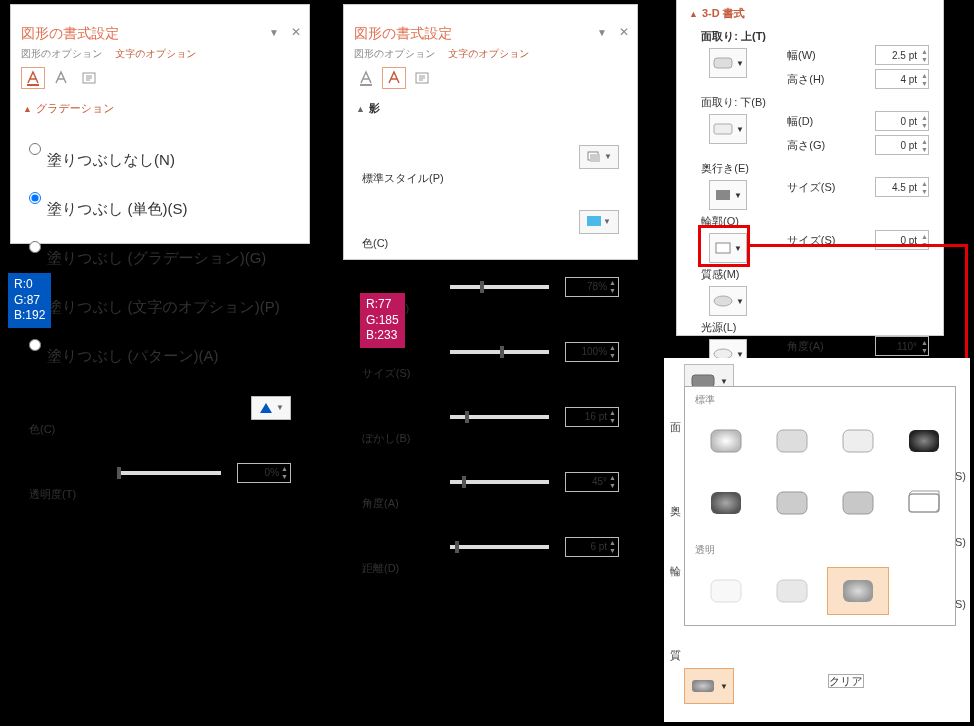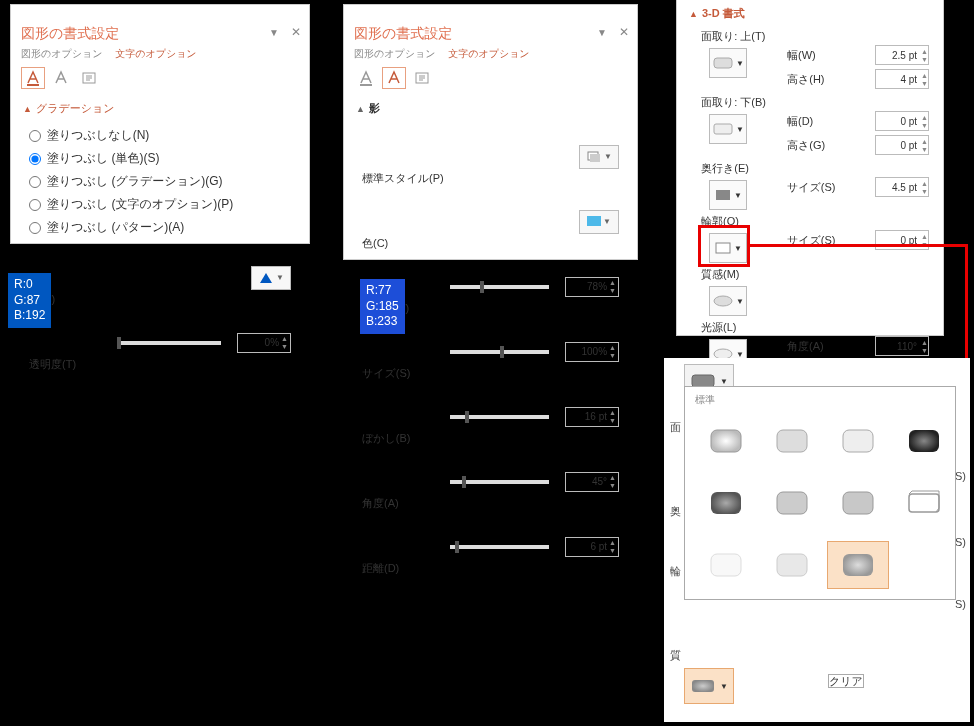--- a/index.html
+++ b/index.html
@@ -24,21 +24,21 @@
 
 .section-header { display: flex; align-items: center; gap: 4px; padding: 4px 12px; font-size: 11px; cursor: pointer; }
 .section-header .arrow { font-size: 9px; color: #666; }
 .section-header.orange { color: #c55a3a; }
 .section-header.orange .arrow { color: #c55a3a; }
 .section-header.bold { font-weight: bold; }
 
 .section-body { padding: 4px 18px 8px; }
 .radio-row { display: flex; align-items: center; gap: 6px; padding: 3px 0; cursor: pointer; }
 .radio-row input[type=radio] { width: 12px; height: 12px; }
-.radio-row label { font-size: 12px; }
+.radio-row label { font-size: 15px; margin-top: 24px; }
 
 .prop-row { display: flex; align-items: center; justify-content: space-between; padding: 3px 0; gap: 8px; }
 .prop-label { font-size: 11px; min-width: 72px; margin-top: 44px; }
 .slider { flex: 1; height: 4px; background: #ddd; position: relative; margin: 0 8px; }
 .slider-thumb { position: absolute; top: -4px; width: 4px; height: 12px; background: #555; }
 .value-input { width: 54px; height: 20px; border: 1px solid #bbb; display: flex; align-items: center; justify-content: space-between; padding: 0 2px; font-size: 10px; }
 .value-input .txt { flex: 1; text-align: right; padding-right: 2px; }
 .spinner { display: flex; flex-direction: column; line-height: 1; color: #888; font-size: 7px; }
 .spinner span { height: 8px; display: flex; align-items: center; }
 
@@ -53,21 +53,21 @@
 .p3d-right-row .plabel { font-size: 11px; }
 .p3d-val { width: 54px; height: 20px; border: 1px solid #bbb; display: flex; align-items: center; font-size: 10px; }
 .p3d-val .txt { flex: 1; text-align: right; padding-right: 4px; }
 .reset-btn { border: 1px solid #bbb; background: #fafafa; padding: 2px 6px; font-size: 10px; cursor: pointer; display: inline-block; }
 
 .red-box { position: absolute; border: 3px solid #e80000; }
 .red-line { position: absolute; background: #e80000; height: 3px; }
 
 .rgb-box { position: absolute; color: #fff; font-family: Consolas, monospace; font-size: 12px; font-weight: normal; padding: 4px 6px; line-height: 1.3; }
 .rgb-blue { background: #0057c0; left: 8px; top: 273px; }
-.rgb-cyan { background: #1d4ed8; left: 360px; top: 279px; }
+.rgb-cyan { background: #be185d; left: 360px; top: 293px; }
 
 
 .popup { position: absolute; background: #fff; border: 1px solid #aaa; font-size: 11px; }
 .popup .phead { color: #888; font-size: 10px; padding: 6px 10px; }
 .popup .pgrid { display: grid; grid-template-columns: repeat(4, 62px); gap: 4px; padding: 4px 10px 10px; }
 .popup .pitem { width: 62px; height: 48px; display: flex; align-items: center; justify-content: center; border: 1px solid transparent; cursor: pointer; }
 .popup .pitem.sel { background: #fbe1c7; border-color: #e8a870; }
 
 .side-letters { position: absolute; color: #444; font-size: 11px; }
 
@@ -282,21 +282,21 @@
       </div>
   </div>
 </div>
 
 <div class="panel" style="left:676px; top:0px; width:268px; height:336px; border-top:none;">
   <div class="section-header orange bold" style="padding-top:6px;">
     <span class="arrow">▲</span>
     <span>3-D 書式</span>
   </div>
   <div style="display:flex;">
-    <div style="width:110px;">
+    <div style="width:110px;font-weight:bold;">
       <div class="p3d-label">面取り: 上(T)</div>
       <div class="p3d-swatch-row"><div class="p3d-swatch">
             <svg width="22" height="16">
               <rect x="2" y="3" width="18" height="10" rx="3" fill="#ddd" stroke="#aaa"></rect>
             </svg>
             <span class="dd" style="font-size:8px;">▼</span>
           </div></div>
     </div>
     <div style="flex:1;padding-top:18px;">
       <div class="p3d-right-row">
@@ -528,20 +528,21 @@
             <rect x="5" y="4" width="30" height="22" rx="6" fill="#c8c8c8" stroke="#999"></rect>
           </svg>
         </div>
       <div class="pitem">
           <svg class="mat">
             <rect x="5" y="6" width="30" height="18" rx="3" fill="none" stroke="#999" stroke-width="1.5"></rect>
             <path d="M5 6 L8 3 L35 3 L35 20 L32 24" fill="none" stroke="#999"></path>
           </svg>
         </div>
     </div>
+    <div class="phead">透明</div>
     <div class="pgrid" style="grid-template-columns:repeat(3,62px);">
       <div class="pitem">
           <svg class="mat">
             <rect x="5" y="4" width="30" height="22" rx="6" fill="#f8f8f8" stroke="#ddd"></rect>
           </svg>
         </div>
       <div class="pitem">
           <svg class="mat">
             <rect x="5" y="4" width="30" height="22" rx="6" fill="#e8e8e8" stroke="#ccc"></rect>
           </svg>

